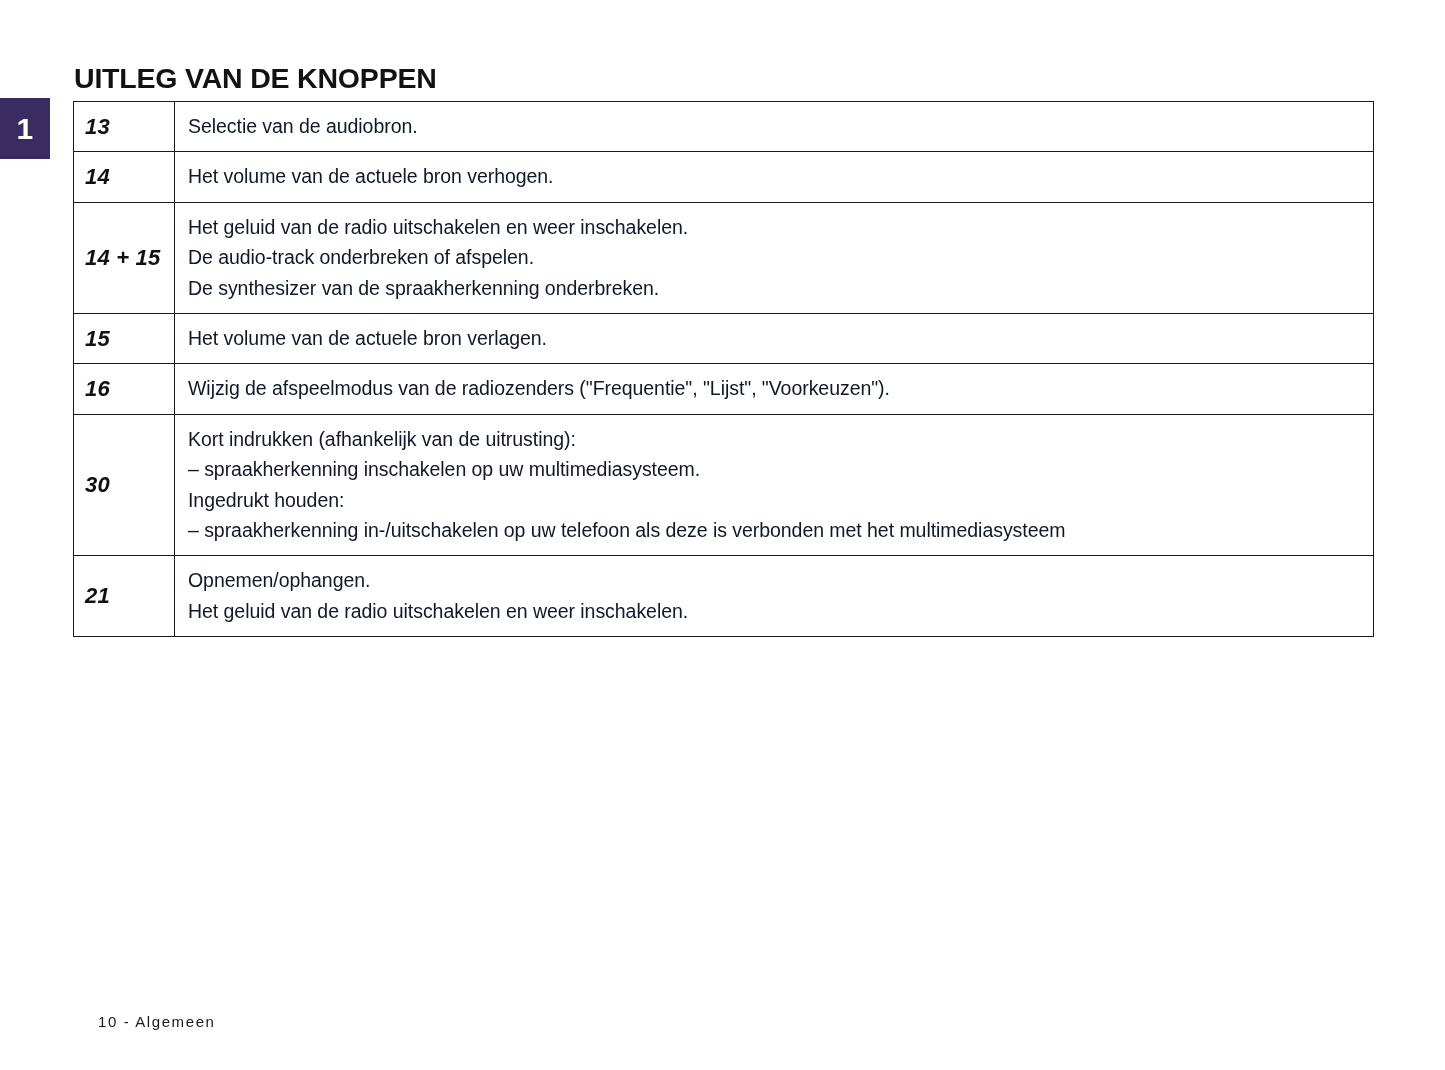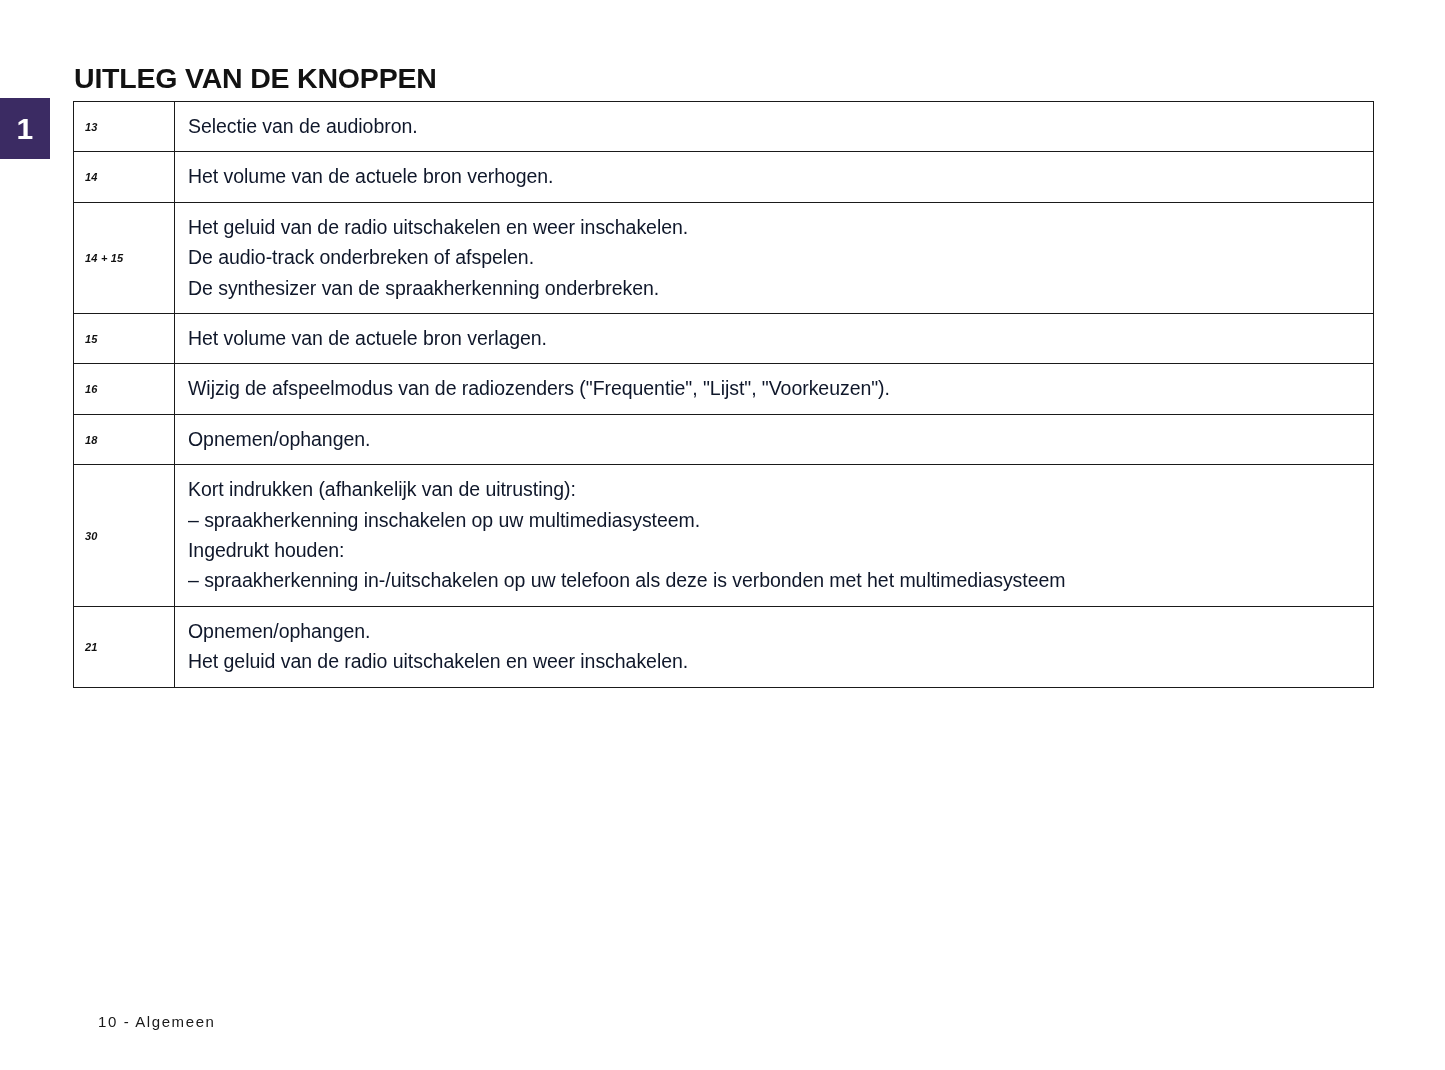--- a/index.html
+++ b/index.html
@@ -59,21 +59,21 @@
   }
   .btn-table td {
     border: 1.6px solid #1a1a1a;
     vertical-align: middle;
     padding: 0;
   }
   .btn-table td.num {
     width: 89px;
     text-align: left;
     padding: 8px 0 8px 11px;
-    font-size: 11px;
+    font-size: 22px;
     font-weight: 700;
     font-style: italic;
     letter-spacing: 0.2px;
     color: #111111;
     white-space: nowrap;
   }
   .btn-table td.desc {
     padding: 9px 10px 10px 13px;
     font-size: 19.5px;
     line-height: 1.56;
@@ -137,26 +137,20 @@
         <span class="desc-line">Het volume van de actuele bron verlagen.</span>
       </td>
     </tr>
     <tr>
       <td class="num">16</td>
       <td class="desc">
         <span class="desc-line">Wijzig de afspeelmodus van de radiozenders ("Frequentie", "Lijst", "Voorkeuzen").</span>
       </td>
     </tr>
     <tr>
-      <td class="num">18</td>
-      <td class="desc">
-        <span class="desc-line">Opnemen/ophangen.</span>
-      </td>
-    </tr>
-    <tr>
       <td class="num">30</td>
       <td class="desc">
         <span class="desc-line">Kort indrukken (afhankelijk van de uitrusting):</span>
         <span class="desc-line bullet">–  spraakherkenning inschakelen op uw multimediasysteem.</span>
         <span class="desc-line">Ingedrukt houden:</span>
         <span class="desc-line bullet">–  spraakherkenning in-/uitschakelen op uw telefoon als deze is verbonden met het multimediasysteem</span>
       </td>
     </tr>
     <tr>
       <td class="num">21</td>

